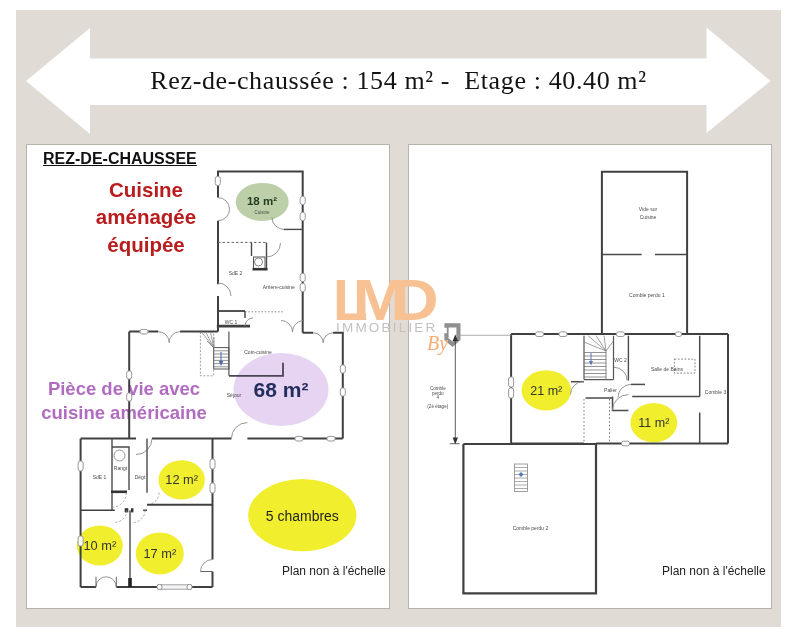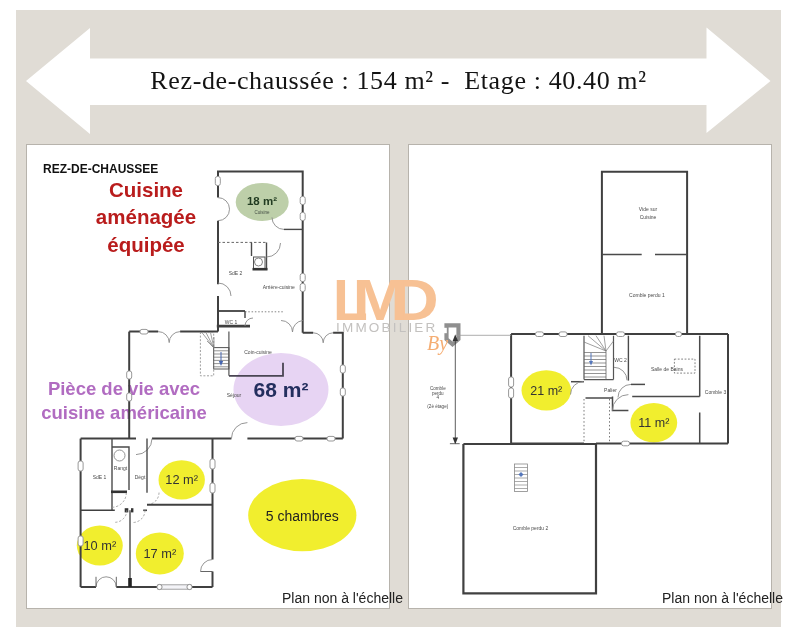--- a/index.html
+++ b/index.html
@@ -2,21 +2,21 @@
 <html><head>
 <meta charset="utf-8">
 <style>
 html,body{margin:0;padding:0;background:#ffffff;}
 #page{position:relative;width:800px;height:640px;overflow:hidden;background:#ffffff;font-family:"Liberation Sans",sans-serif;}
 #bg{position:absolute;left:16px;top:10px;width:765px;height:617px;background:#e0dcd5;}
 #title{position:absolute;left:90px;top:57px;width:617px;height:48px;line-height:48px;text-align:center;font-family:"Liberation Serif",serif;font-size:26px;letter-spacing:0.62px;color:#131313;white-space:nowrap;}
 .panel{position:absolute;top:144px;width:362px;height:463px;background:#ffffff;border:1px solid #b7b3ac;}
 #pL{left:26px;}
 #pR{left:408px;}
-.pnote{position:absolute;top:590px;font-size:14px;color:#222;}
+.pnote{position:absolute;top:564px;font-size:12px;color:#222;}
 </style>
 </head>
 <body>
 <div id="page">
 
 <div id="bg"></div>
 
 <svg style="position:absolute;left:0;top:0" width="800" height="145" viewBox="0 0 800 145">
 <polygon points="26,81 90,28 90,58.5 706.5,58.5 706.5,27.5 770.5,81 706.5,133 706.5,105 90,105 90,134" fill="#ffffff"></polygon>
 </svg>
@@ -24,21 +24,21 @@
 <div id="title">Rez-de-chaussée : 154 m² -&nbsp; Etage : 40.40 m²</div>
 
 <div class="panel" id="pL"></div>
 
 <div class="panel" id="pR"></div>
 
 <div class="pnote" style="left:282px;">Plan non à l'échelle</div>
 
 <div class="pnote" style="left:662px;">Plan non à l'échelle</div>
 
-<div style="position:absolute;left:43px;top:162px;font-size:12px;font-weight:bold;color:#111;">REZ-DE-CHAUSSEE</div>
+<div style="position:absolute;left:43px;top:150px;font-size:16px;font-weight:bold;color:#111;text-decoration:underline;">REZ-DE-CHAUSSEE</div>
 
 <div style="position:absolute;left:60px;top:175.5px;width:172px;text-align:center;font-size:20.5px;line-height:27.5px;font-weight:bold;color:#b91c1c;">Cuisine aménagée équipée</div>
 
 <div style="position:absolute;left:29px;top:377px;width:190px;text-align:center;font-size:18.5px;line-height:24px;font-weight:bold;color:#b16cc1;">Pièce de vie avec cuisine américaine</div>
 <svg style="position:absolute;left:0;top:0" width="800" height="640" viewBox="0 0 800 640">
 
 <g>
 <ellipse cx="262.2" cy="201.9" rx="26.5" ry="19" fill="#bdcfa9"></ellipse>
 <text x="262" y="204.5" text-anchor="middle" font-size="11.5" font-weight="bold" fill="#223c22">18 m²</text>
 <text x="262" y="213.5" text-anchor="middle" font-size="4.5" fill="#454f45">Cuisine</text>

